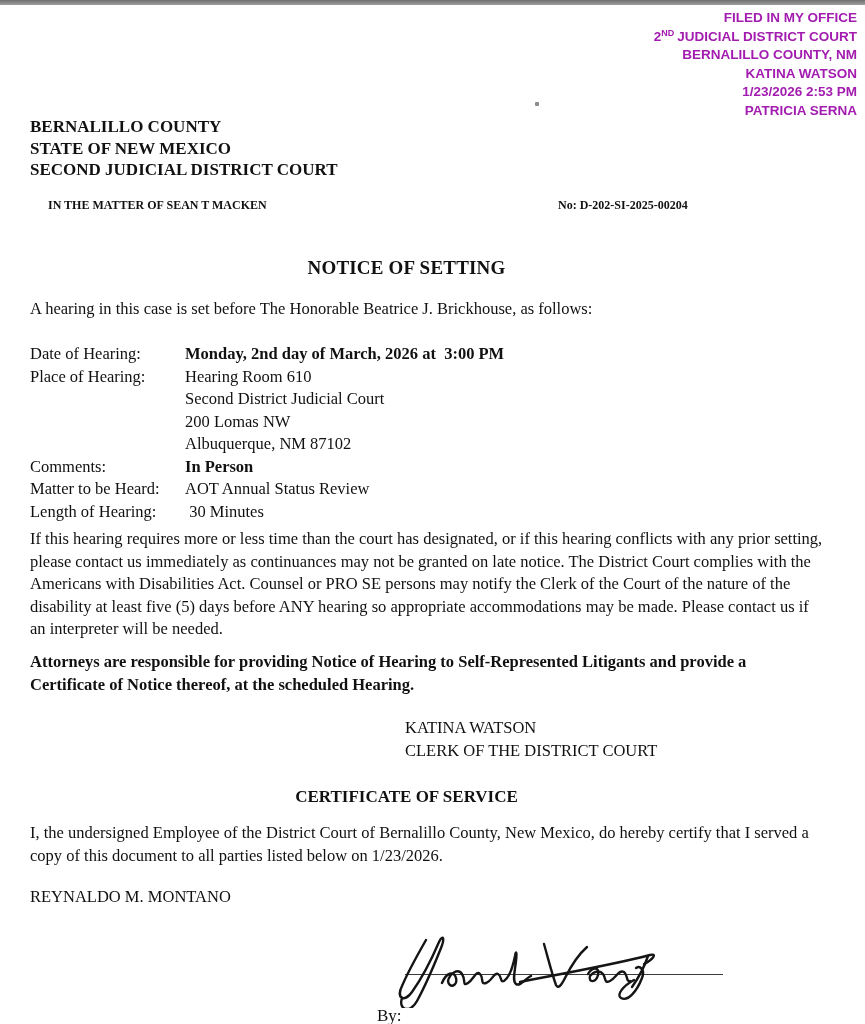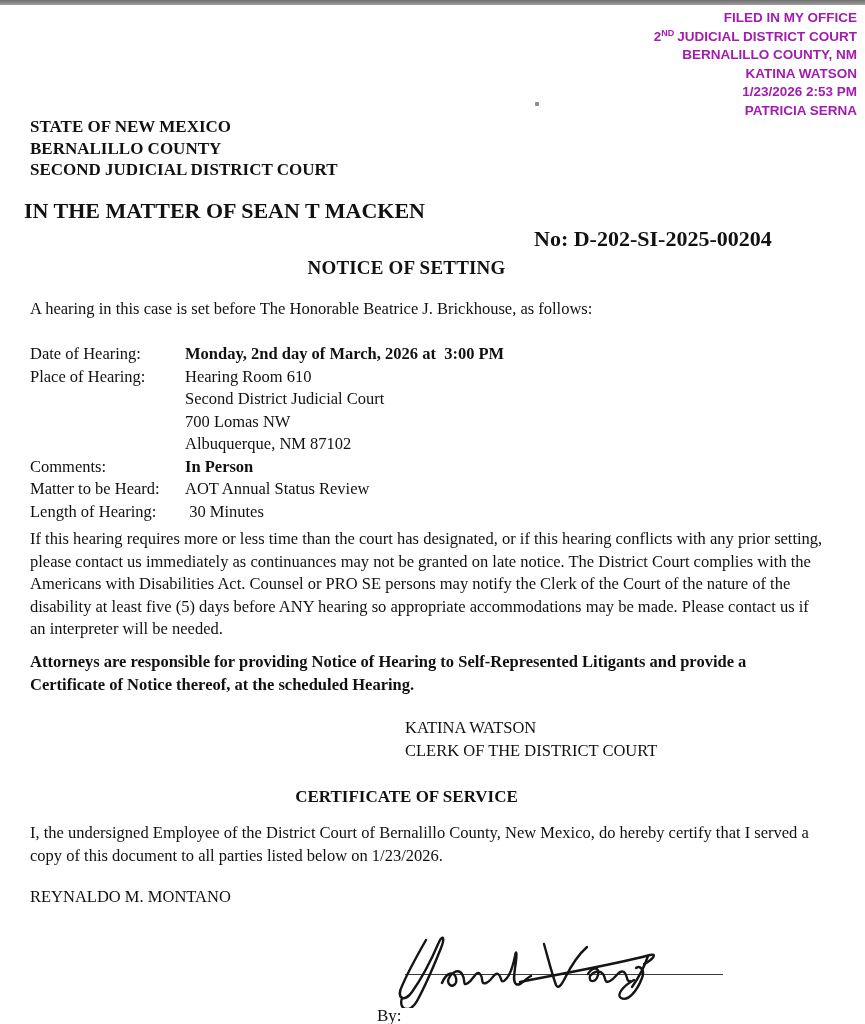--- a/index.html
+++ b/index.html
@@ -30,24 +30,24 @@
   }
   .stamp sup{font-size:9px;vertical-align:super;line-height:0;}
   .stamp .rest{margin-left:3px;}
   
   .court-header{
     position:absolute;left:30px;top:116px;
     font-weight:bold;font-size:17px;line-height:21.5px;
   }
   
   .caption{
-    position:absolute;left:24px;top:198px;width:805px;height:22px;
-    font-weight:bold;font-size:22px;
+    position:absolute;left:48px;top:198px;width:805px;height:22px;
+    font-weight:bold;font-size:12px;
   }
-  .caption .case-no{position:absolute;left:510px;top:0;margin-top:28px;}
+  .caption .case-no{position:absolute;left:510px;top:0;}
   
   .centered{
     position:absolute;left:0;width:865px;text-align:center;
     transform:translateX(-26px);
     font-weight:bold;
   }
   .doc-title{top:257px;font-size:19px;letter-spacing:0.2px;}
   .cert-title{top:787px;font-size:17px;}
   .intro{
     position:absolute;left:30px;top:299px;width:800px;
@@ -99,22 +99,22 @@
   <div class="stamp">
     <div>FILED IN MY OFFICE</div>
     <div><span>2</span><sup>ND</sup><span class="rest">JUDICIAL DISTRICT COURT</span></div>
     <div>BERNALILLO COUNTY, NM</div>
     <div>KATINA WATSON</div>
     <div>1/23/2026 2:53 PM</div>
     <div>PATRICIA SERNA</div>
   </div>
 
   <div class="court-header">
+    <div>BERNALILLO COUNTY</div>
     <div>STATE OF NEW MEXICO</div>
-    <div>BERNALILLO COUNTY</div>
     <div>SECOND JUDICIAL DISTRICT COURT</div>
   </div>
 
   <div class="caption">
     <span>IN THE MATTER OF SEAN T MACKEN</span>
     <span class="case-no">No: D-202-SI-2025-00204</span>
   </div>
 
   <div class="centered doc-title">NOTICE OF SETTING</div>
 
@@ -128,21 +128,21 @@
     <div class="drow">
       <span class="dlabel">Place of Hearing:</span>
       <span class="dvalue">Hearing Room 610</span>
     </div>
     <div class="drow">
       <span class="dlabel"></span>
       <span class="dvalue">Second District Judicial Court</span>
     </div>
     <div class="drow">
       <span class="dlabel"></span>
-      <span class="dvalue">700 Lomas NW</span>
+      <span class="dvalue">200 Lomas NW</span>
     </div>
     <div class="drow">
       <span class="dlabel"></span>
       <span class="dvalue">Albuquerque, NM 87102</span>
     </div>
     <div class="drow">
       <span class="dlabel">Comments:</span>
       <span class="dvalue bold">In Person</span>
     </div>
     <div class="drow">

